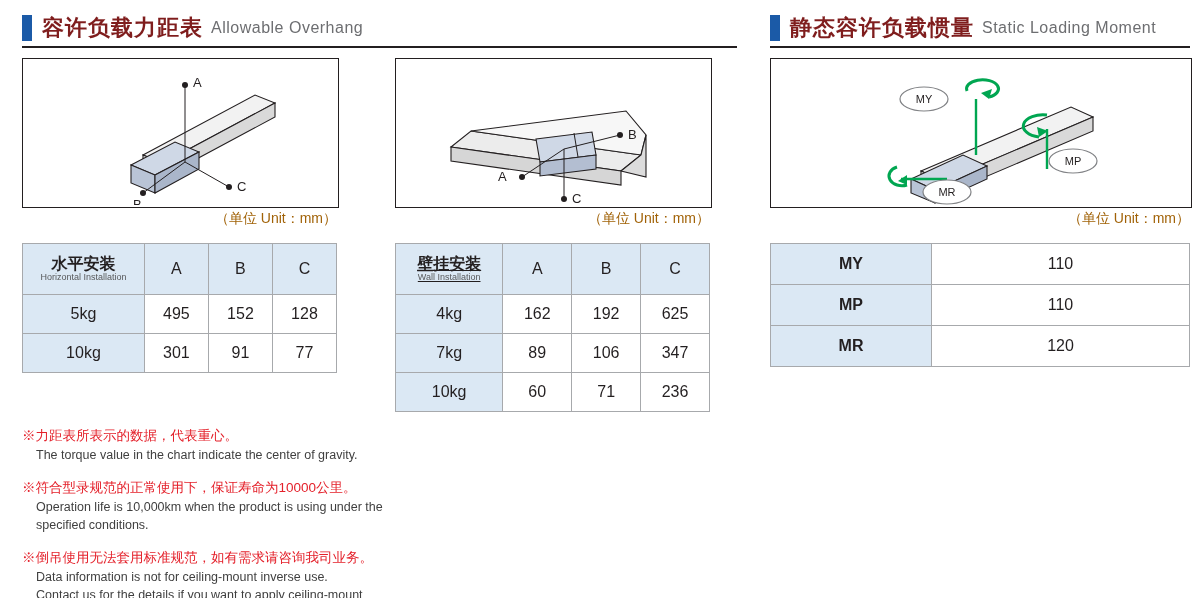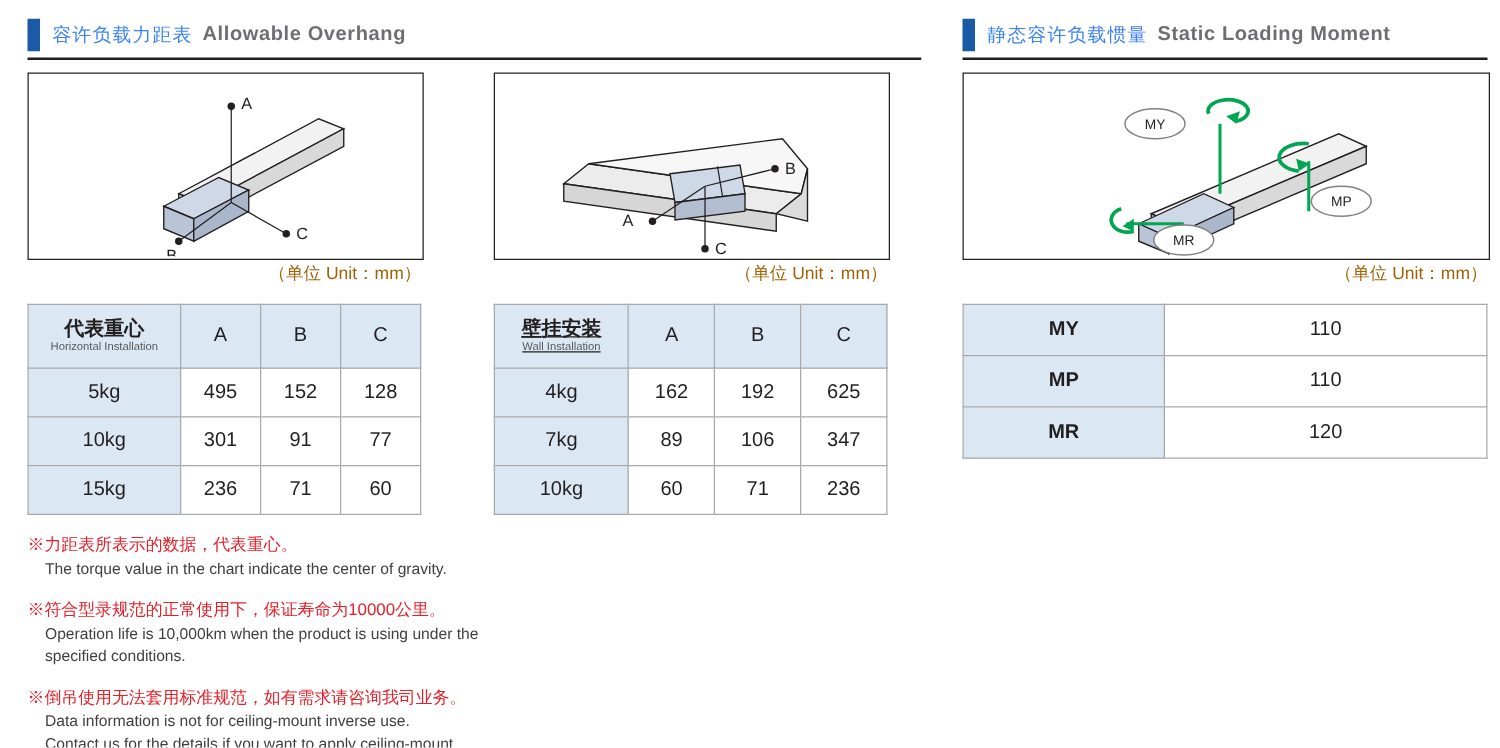--- a/index.html
+++ b/index.html
@@ -7,22 +7,22 @@
     width:1200px;height:598px;background:#ffffff;
     font-family:"Liberation Sans", sans-serif;
     color:#231f20;overflow:hidden;position:relative;
   }
   .page{position:relative;width:1200px;height:598px;}
 
   
   .sec-head{position:absolute;display:flex;align-items:center;}
   .sec-head .bar{width:10px;height:26px;background:#1b5aa7;margin-right:10px;}
   .sec-head .rule{position:absolute;left:0;bottom:-4px;height:2px;background:#231f20;}
-  .sec-head .cn{font-size:15px;font-weight:normal;letter-spacing:1px;color:#3b82f6;}
-  .sec-head .en{font-size:16px;color:#6d6e71;margin-left:8px;letter-spacing:.5px;font-weight:bold;}
+  .sec-head .cn{font-size:22px;font-weight:bold;letter-spacing:1px;color:#7f1d1d;}
+  .sec-head .en{font-size:16px;color:#6d6e71;margin-left:8px;letter-spacing:.5px;}
 
   
   .fig{position:absolute;border:1px solid #231f20;background:#fff;}
   .unit{position:absolute;font-size:14px;color:#a16207;text-align:right;}
 
   
   table.spec{position:absolute;border-collapse:collapse;background:#fff;}
   table.spec td,table.spec th{border:1px solid #a7a9ac;text-align:center;font-size:16px;color:#231f20;padding:0;}
   table.spec th.hd{background:#dbe8f4;font-weight:normal;}
   table.spec td.lbl{background:#dbe8f4;}
@@ -133,44 +133,38 @@
       <ellipse cx="176" cy="133" rx="24" ry="12" fill="#ffffff" stroke="#808285" stroke-width="1.2"></ellipse>
       <text x="176" y="137" font-size="11" text-anchor="middle" font-family="Liberation Sans, sans-serif" fill="#231f20">MR</text>
     </svg>
   </div>
   <div class="unit" style="left:990px;top:210px;width:200px;">（单位 Unit：mm）</div>
 
   <table class="spec" style="left:22px;top:243px;width:315px;">
     <tbody>
         <tr>
       <th class="hd" style="width:123px;height:50px;">
-        <span class="hd-cn">代表重心</span>
+        <span class="hd-cn">水平安装</span>
         <span class="hd-en">Horizontal Installation</span>
       </th>
       <th class="hd" style="width:64px;">A</th>
       <th class="hd" style="width:64px;">B</th>
       <th class="hd" style="width:64px;">C</th>
     </tr>
     <tr>
       <td class="lbl" style="height:38px;">5kg</td>
       <td>495</td>
       <td>152</td>
       <td>128</td>
     </tr>
     <tr>
       <td class="lbl" style="height:38px;">10kg</td>
       <td>301</td>
       <td>91</td>
       <td>77</td>
-    </tr>
-    <tr>
-      <td class="lbl" style="height:38px;">15kg</td>
-      <td>236</td>
-      <td>71</td>
-      <td>60</td>
     </tr>
   </tbody>
     </table>
 
   <table class="spec" style="left:395px;top:243px;width:315px;">
     <tbody>
         <tr>
       <th class="hd" style="width:108px;height:50px;text-decoration:underline;">
         <span class="hd-cn">壁挂安装</span>
         <span class="hd-en">Wall Installation</span>

